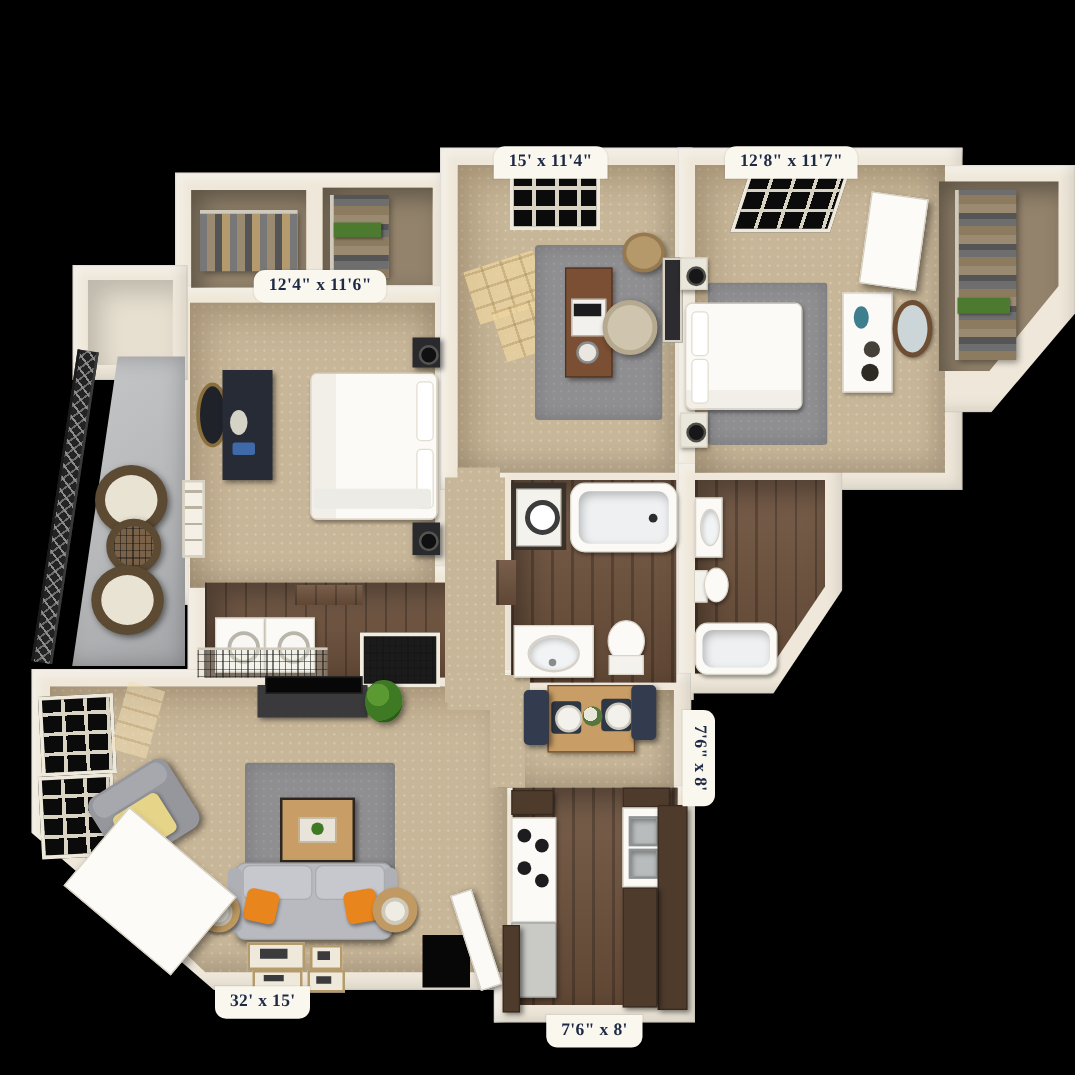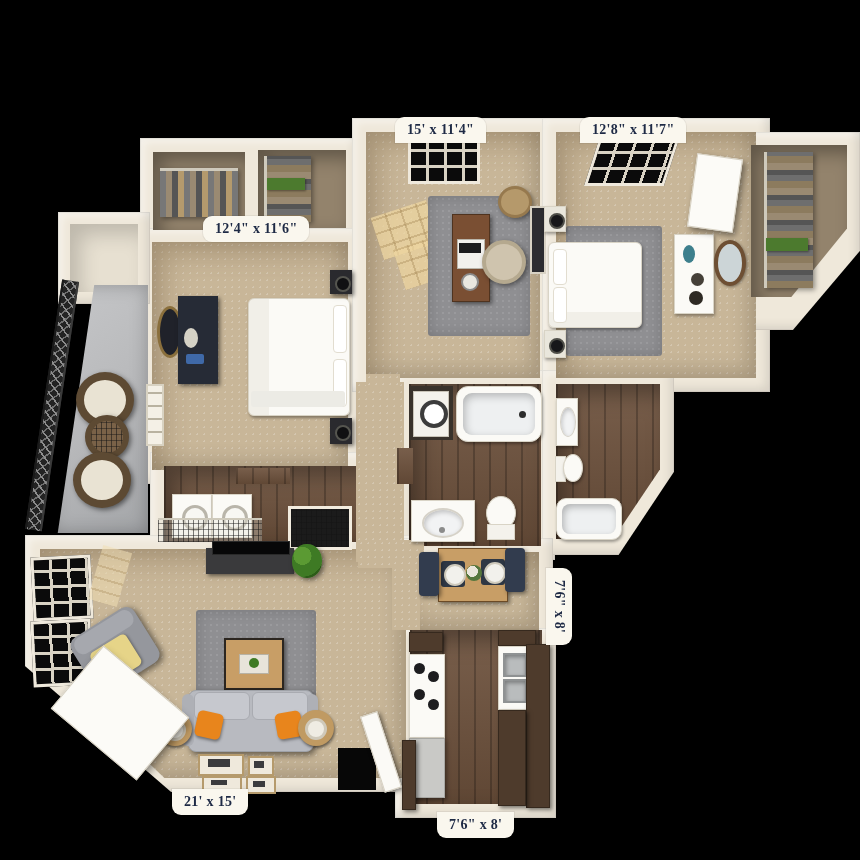--- a/index.html
+++ b/index.html
@@ -255,16 +255,16 @@
     <div class="abs" style="left:4px;top:6px;width:20px;height:20px;background:#b9bcbd;border:2px solid #8f9293;box-shadow:inset 1px 2px 4px rgba(0,0,0,.35);"></div>
     <div class="abs" style="left:4px;top:32px;width:20px;height:20px;background:#b9bcbd;border:2px solid #8f9293;box-shadow:inset 1px 2px 4px rgba(0,0,0,.35);"></div>
   </div>
   <div class="cab" style="left:526px;top:644px;width:24px;height:164px;"></div>
   <div class="cab" style="left:498px;top:710px;width:28px;height:96px;"></div>
 
   <div class="tab tab-top" style="left:395px;top:117px;">15' x 11'4"</div>
   <div class="tab tab-top" style="left:580px;top:117px;">12'8" x 11'7"</div>
   <div class="tab tab-pill" style="left:203px;top:216px;">12'4" x 11'6"</div>
   <div class="tab tab-vert" style="left:572px;top:568px;">7'6" x 8'</div>
-  <div class="tab tab-bottom" style="left:172px;top:789px;">21' x 15'</div>
+  <div class="tab tab-bottom" style="left:172px;top:789px;">32' x 15'</div>
   <div class="tab tab-bottom" style="left:437px;top:812px;">7'6" x 8'</div>
 
 </div>
 
 </body></html>

